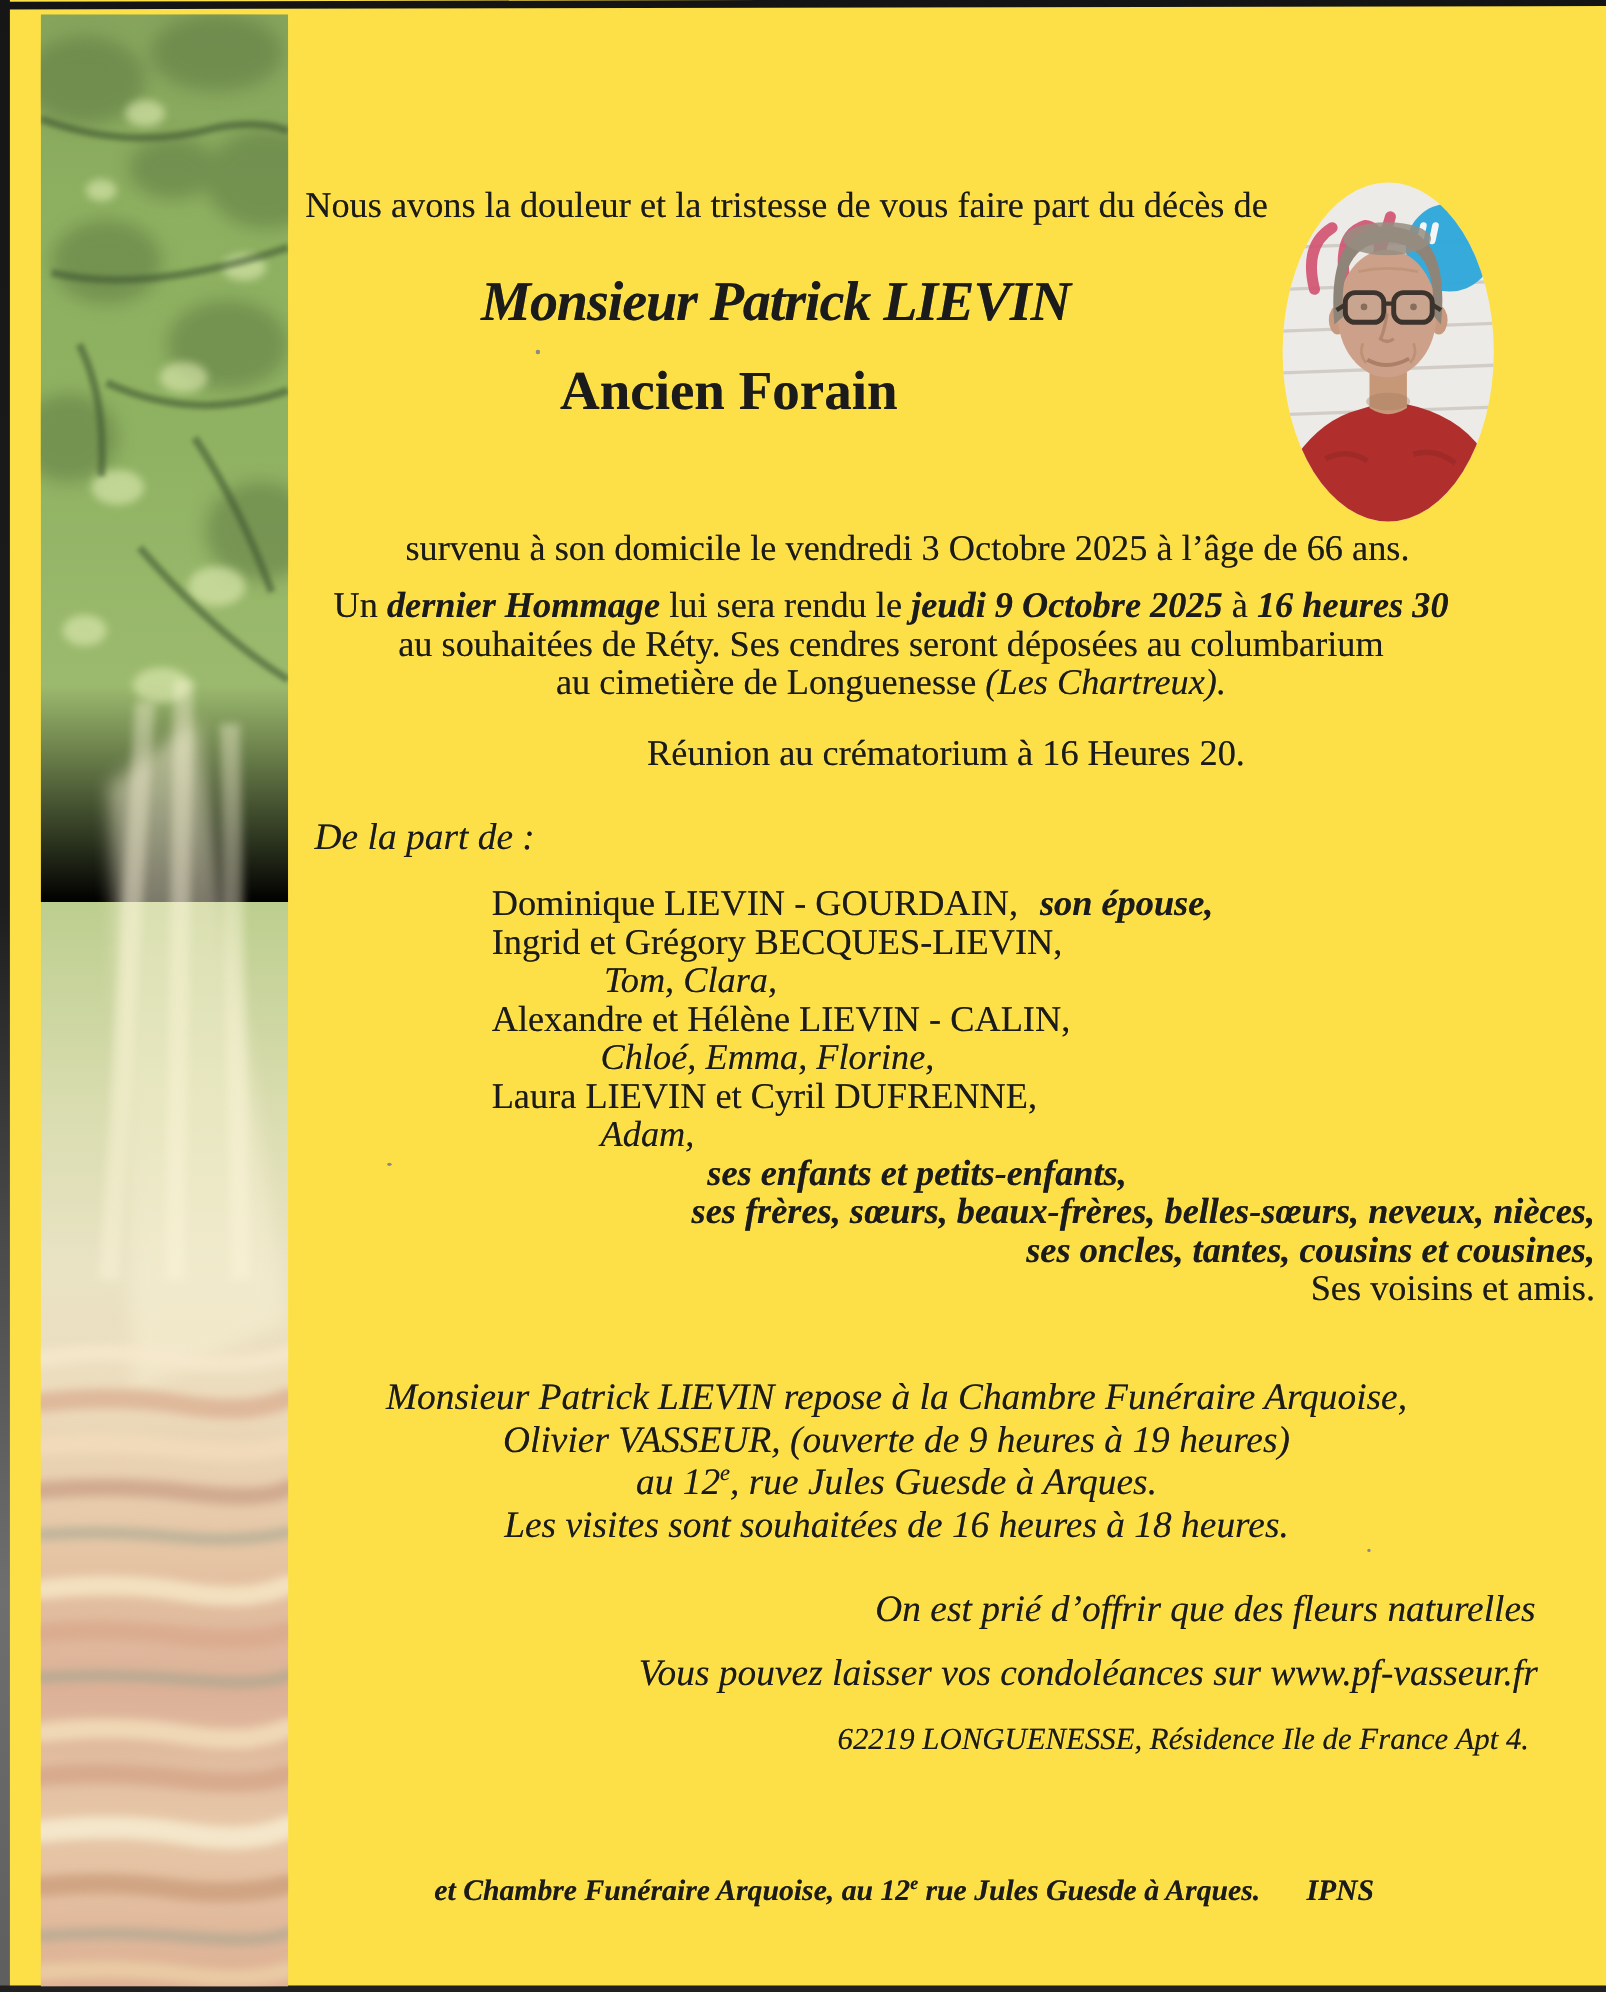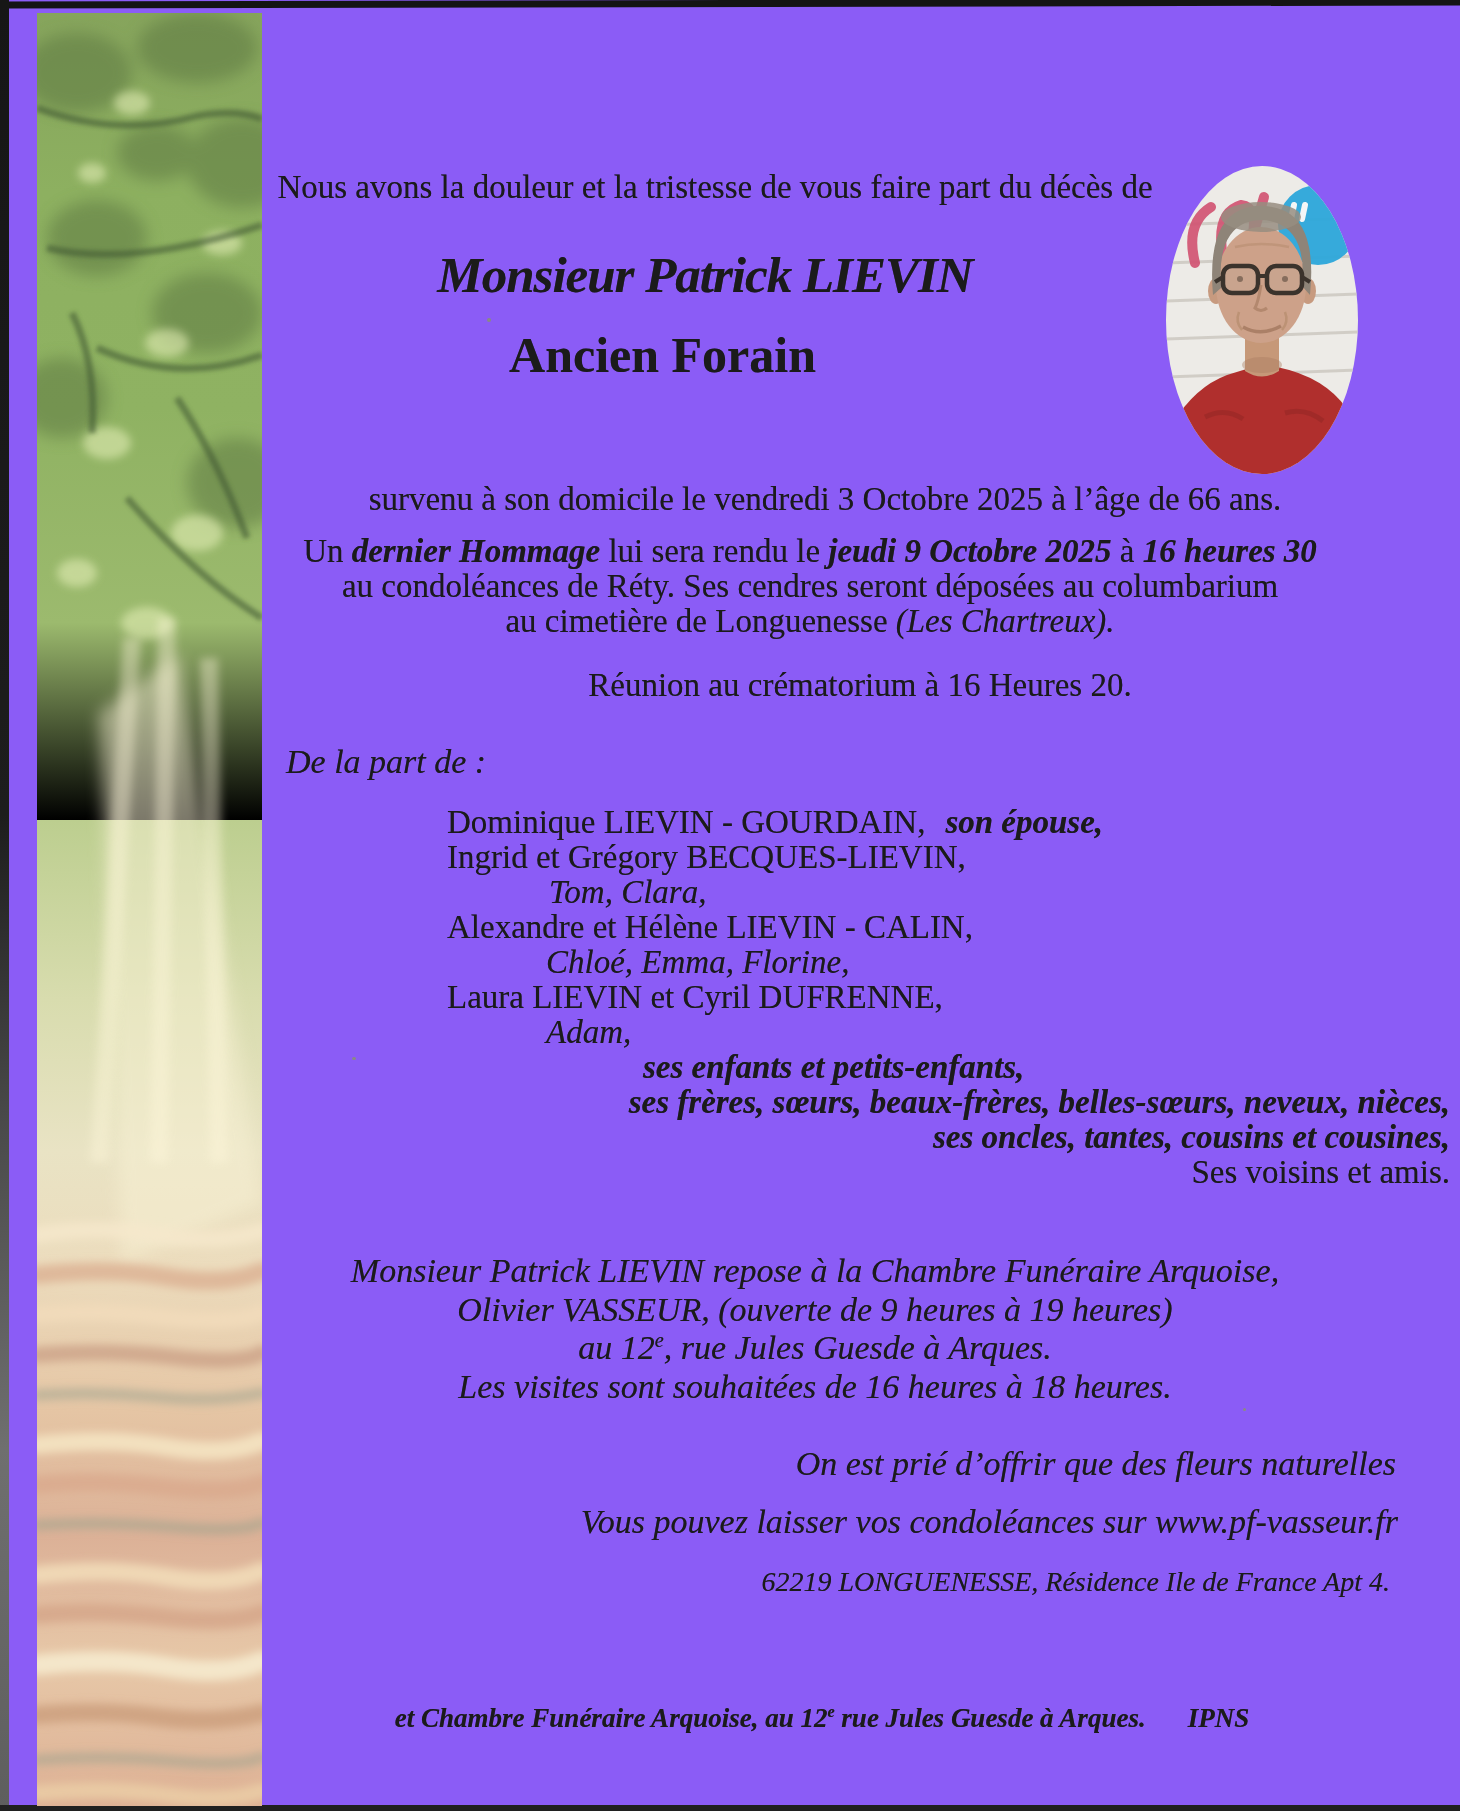--- a/index.html
+++ b/index.html
@@ -1,20 +1,20 @@
 <!DOCTYPE html>
 <html><head>
 <meta charset="utf-8">
 <style>
   html,body{margin:0;padding:0;background:#777;}
   .page{
     position:relative;
     width:1460px;height:1811px;
     margin:0 auto;
-    background:#8b5cf6;
+    background:#fde047;
     overflow:hidden;
     font-family:"Liberation Serif", serif;
     color:#1b1b1b;
   }
   .txt{position:absolute; text-shadow:0 0 0.6px rgba(20,20,20,.55);}
   .center{text-align:center;}
   .right{text-align:right;}
   .it{font-style:italic;}
   .bd{font-weight:bold;}
   .bdit{font-weight:bold;font-style:italic;}
@@ -205,21 +205,21 @@
   </div>
 
   <div class="txt intro center">Nous avons la douleur et la tristesse de vous faire part du décès de</div>
   <div class="txt title center bdit">Monsieur Patrick LIEVIN</div>
   <div class="txt subtitle center bd">Ancien Forain</div>
 
   <div class="txt survenu center">survenu à son domicile le vendredi 3 Octobre 2025 à l’âge de 66 ans.</div>
 
   <div class="txt hommage center">
     <div><span>Un </span><span class="bdit">dernier Hommage</span><span> lui sera rendu le </span><span class="bdit">jeudi 9 Octobre 2025</span><span> à </span><span class="bdit">16 heures 30</span></div>
-    <div>au condoléances de Réty. Ses cendres seront déposées au columbarium</div>
+    <div>au souhaitées de Réty. Ses cendres seront déposées au columbarium</div>
     <div><span>au cimetière de Longuenesse </span><span class="it">(Les Chartreux).</span></div>
   </div>
 
   <div class="txt reunion center">Réunion au crématorium à 16 Heures 20.</div>
 
   <div class="txt family-heading it">De la part de :</div>
 
   <div class="txt family">
     <div class="fl ml1"><span>Dominique LIEVIN - GOURDAIN,</span><span class="gap"></span><span class="bdit">son épouse,</span></div>
     <div class="fl ml1">Ingrid et Grégory BECQUES-LIEVIN,</div>

